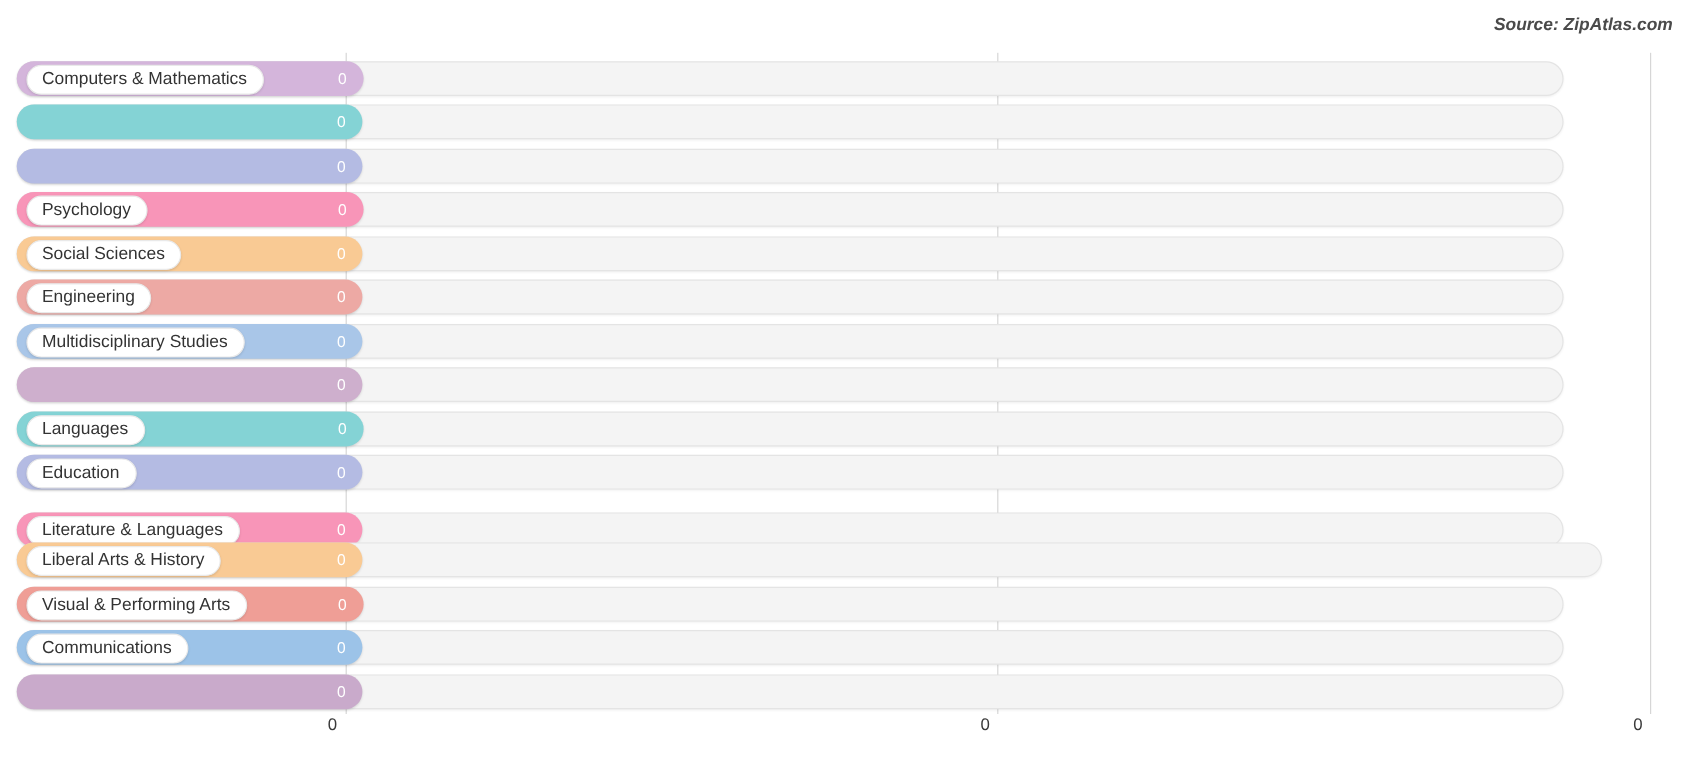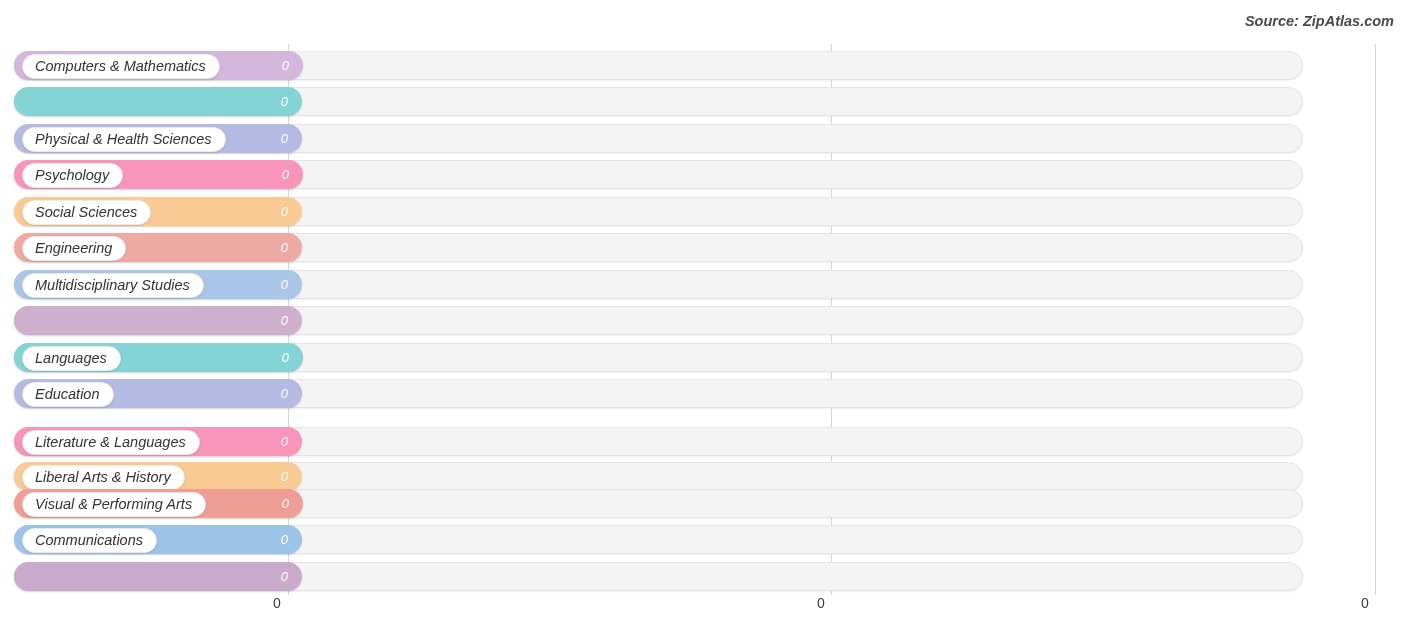--- a/index.html
+++ b/index.html
@@ -72,21 +72,20 @@
     top: 0; left: 0;
     width: 1406px;
     height: 551px;
   }
 
   .row {
     position: absolute;
     left: 0;
     width: 1316px;
     height: 36.5px;
-    font-style: italic;
   }
 
   
   .track {
     position: absolute;
     left: 14px;
     top: 4px;
     right: 13px;
     height: 29px;
     background: #f4f4f4;
@@ -173,21 +172,20 @@
         <div class="bar-value" style="left: 269px; width: 20px;">0</div>
       </div>
       <div class="row" style="top: 39px;">
         <div class="track"></div>
         <div class="bar" style="width: 288px; background: rgb(132, 211, 213);"></div>
         <div class="bar-value" style="left: 268px; width: 20px;">0</div>
       </div>
       <div class="row" style="top: 75.5px;">
         <div class="track"></div>
         <div class="bar" style="width: 288px; background: rgb(180, 187, 227);"></div>
-        <div class="label-pill">Physical &amp; Health Sciences</div>
         <div class="bar-value" style="left: 268px; width: 20px;">0</div>
       </div>
       <div class="row" style="top: 112px;">
         <div class="track"></div>
         <div class="bar" style="width: 289px; background: rgb(248, 149, 184);"></div>
         <div class="label-pill">Psychology</div>
         <div class="bar-value" style="left: 269px; width: 20px;">0</div>
       </div>
       <div class="row" style="top: 148.5px;">
         <div class="track"></div>
@@ -223,21 +221,21 @@
         <div class="bar" style="width: 288px; background: rgb(180, 187, 227);"></div>
         <div class="label-pill">Education</div>
         <div class="bar-value" style="left: 268px; width: 20px;">0</div>
       </div>
       <div class="row" style="top: 379px;">
         <div class="track"></div>
         <div class="bar" style="width: 288px; background: rgb(248, 149, 184);"></div>
         <div class="label-pill">Literature &amp; Languages</div>
         <div class="bar-value" style="left: 268px; width: 20px;">0</div>
       </div>
-      <div class="row" style="top: 414px;">
+      <div class="row" style="top: 404px; padding-left: 32px;">
         <div class="track"></div>
         <div class="bar" style="width: 288px; background: rgb(249, 202, 148);"></div>
         <div class="label-pill">Liberal Arts &amp; History</div>
         <div class="bar-value" style="left: 268px; width: 20px;">0</div>
       </div>
       <div class="row" style="top: 440.5px;">
         <div class="track"></div>
         <div class="bar" style="width: 289px; background: rgb(239, 158, 150);"></div>
         <div class="label-pill">Visual &amp; Performing Arts</div>
         <div class="bar-value" style="left: 269px; width: 20px;">0</div>

